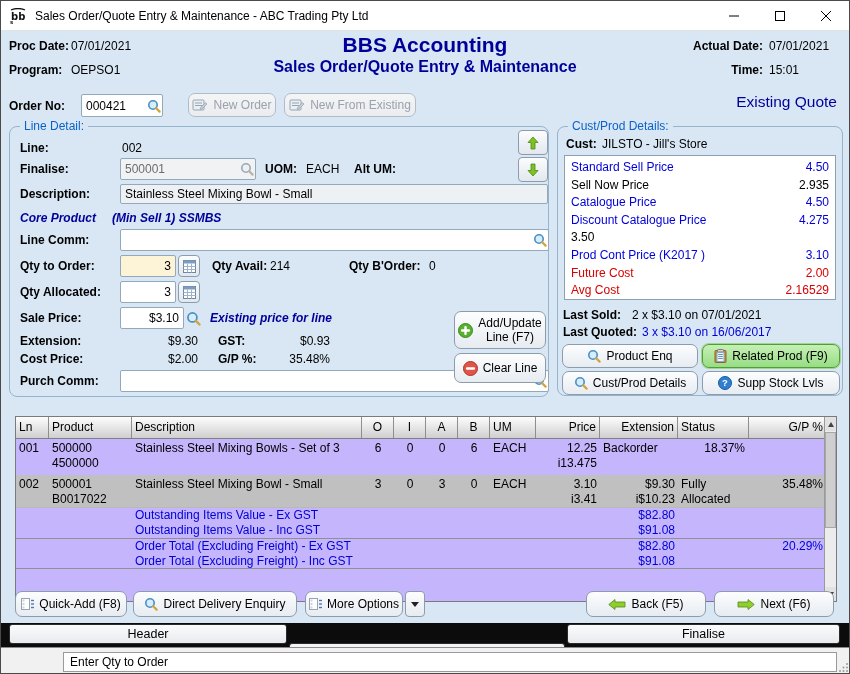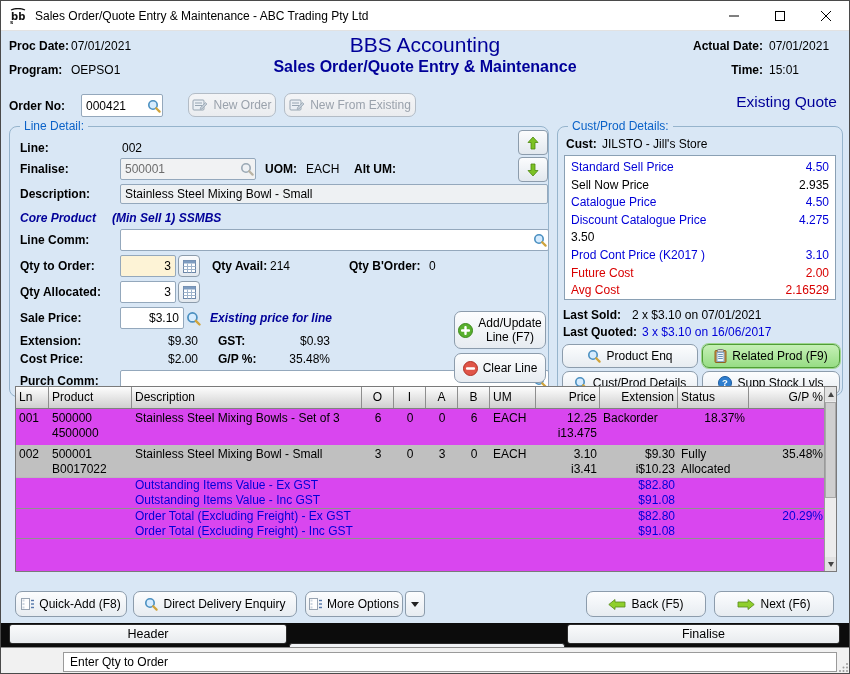--- a/index.html
+++ b/index.html
@@ -10,21 +10,21 @@
   .titlebar{position:absolute;top:0;left:0;width:100%;height:30px;background:#fff;display:flex;align-items:center;border-bottom:1px solid #e2e2e2;}
   .titlebar .logo{margin-left:8px;display:flex;align-items:center;}
   .titlebar .title{margin-left:8px;font-size:12px;color:#000;text-align:right;}
   .winbtns{position:absolute;right:0;top:0;height:30px;display:flex;}
   .winbtn{width:46px;height:30px;display:flex;align-items:center;justify-content:center;}
   
   .content{position:absolute;top:30px;left:0;right:0;bottom:0;}
   .lbl{position:absolute;font-weight:bold;font-size:12px;white-space:nowrap;}
   .val{position:absolute;font-size:12px;white-space:nowrap;}
   .navy{color:#000099;}
-  .app-title{position:absolute;left:0;right:0;top:2px;text-align:center;font-size:21px;font-weight:normal;color:#000099;}
+  .app-title{position:absolute;left:0;right:0;top:2px;text-align:center;font-size:21px;font-weight:bold;color:#000099;}
   .app-subtitle{position:absolute;left:0;right:0;top:27px;text-align:center;font-size:16px;font-weight:bold;color:#000099;}
   .hdr-right{position:absolute;right:10px;display:flex;gap:6px;}
   .hdr-right .l{font-weight:bold;}
   .hdr-right .v{width:70px;}
   
   .inp{border:1px solid #94a8bc;background:#fff;font:12px "Liberation Sans","DejaVu Sans",sans-serif;padding:2px 4px;border-radius:2px;width:100%;height:100%;}
   .inp-wrap{position:absolute;}
   .inp-wrap .mag{position:absolute;right:2px;top:50%;margin-top:-7px;}
   .btn{position:absolute;display:flex;align-items:center;justify-content:center;gap:5px;
        background:linear-gradient(#fcfdfe,#e7ecf1);border:1px solid #8c9cac;border-radius:7px;
@@ -37,21 +37,21 @@
   .gb{position:absolute;border:1px solid #96b4cc;border-radius:8px;padding-left:36px;}
   .gb-legend{position:absolute;top:-8px;left:10px;background:#d9e7f5;padding:0 4px;color:#0a62c8;font-size:12px;}
   .note{font-weight:bold;font-style:italic;color:#000099;}
   
   .plist{position:absolute;left:6px;top:28px;width:272px;height:145px;background:#fff;border:1px solid #8aa0b4;padding-top:3px;overflow:hidden;}
   .plist-row{display:flex;justify-content:space-between;height:17.6px;line-height:17.6px;font-size:12px;padding:0 6px;}
   [data-color="blue"]{color:#0000d8;}
   [data-color="red"]{color:#d80000;}
   [data-color="black"]{color:#000;}
   
-  .grid{position:absolute;left:14px;top:355px;width:822px;height:186px;background:#d946ef;border:1px solid #7a7a7a;}
+  .grid{position:absolute;left:14px;top:385px;width:822px;height:186px;background:#c4b5fd;border:1px solid #7a7a7a;}
   .thead{display:flex;height:22px;background:linear-gradient(#fdfdfd,#cfcfcf);border-bottom:1px solid #808080;}
   .th{border-right:1px solid #8e8e8e;padding:3px 3px 0 3px;font-size:12px;white-space:nowrap;overflow:hidden;}
   .trow{display:flex;font-size:12px;line-height:15px;}
   .trow .td{padding:2px 3px 0 3px;white-space:nowrap;overflow:hidden;}
   .trow.sel{background:#c0c0c0;}
   .c-ln{width:33px;}.c-prod{width:83px;}.c-desc{width:230px;}
   .c-o,.c-i,.c-a,.c-b{width:32px;text-align:center;}
   .c-um{width:46px;}.c-price{width:64px;text-align:right;}.c-ext{width:78px;text-align:right;}
   .c-status{width:71px;}.c-gp{width:77px;text-align:right;}
   .td.c-status{white-space:normal;}

